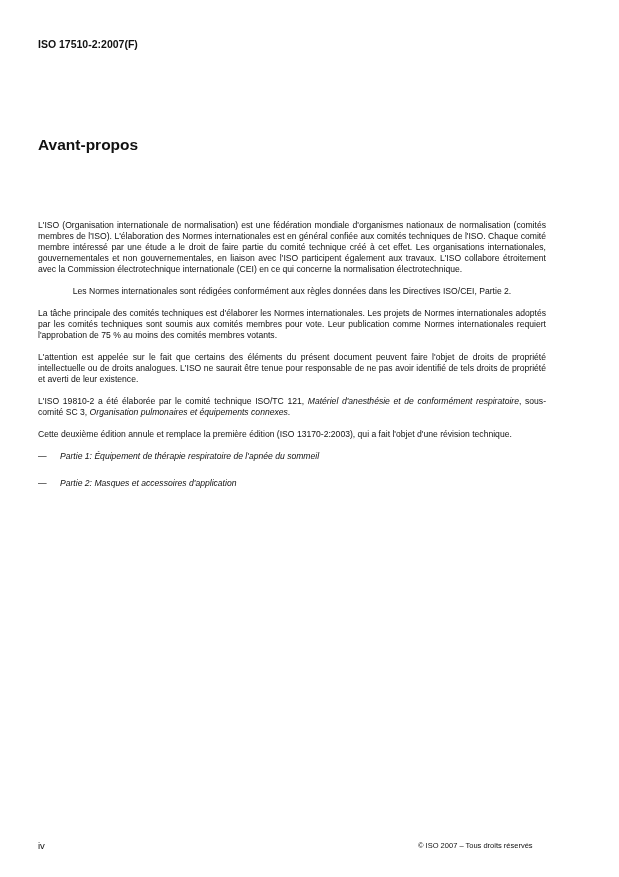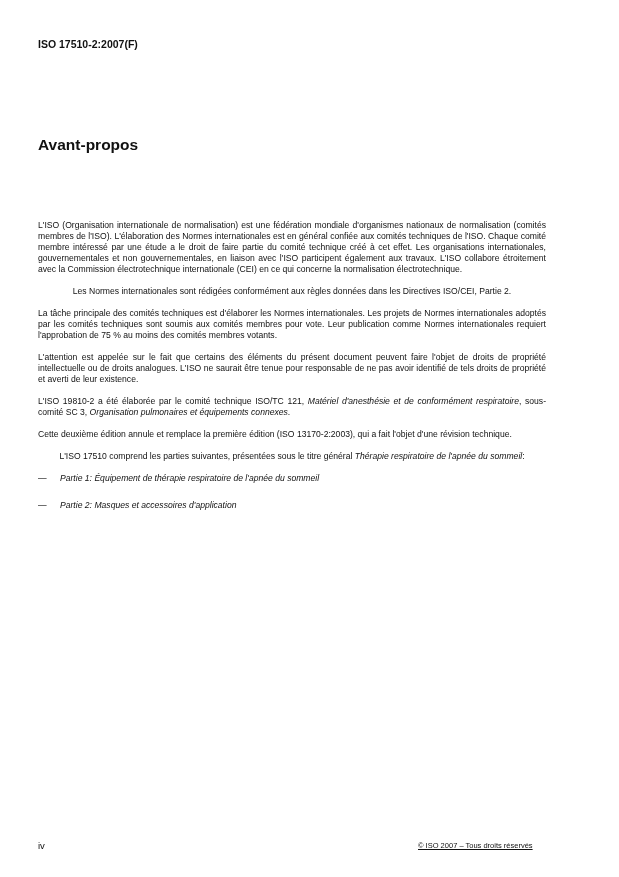--- a/index.html
+++ b/index.html
@@ -8,37 +8,36 @@
   .header { position:absolute; left:38px; top:38px; font-size:10.5px; font-weight:bold; }
   .title { position:absolute; left:38px; top:136px; font-size:15.5px; font-weight:bold; }
   .content { position:absolute; left:38px; top:172px; width:508px; font-size:8.6px; line-height:11px;margin-top:48px; }
   .content p { margin:0 0 11px 0; text-align:justify; }
   .content p.left { text-align:center; }
   .content i { font-style:italic; }
   .list { margin:0; padding:0; list-style:none; }
   .list li { position:relative; padding-left:22px; margin:0 0 16px 0; font-style:italic; }
   .list .dash { position:absolute; left:0; font-style:normal; }
   .footer-left { position:absolute; left:38px; top:840px; font-size:9.5px; }
-  .footer-right { position:absolute; left:418px; top:841px; font-size:7.5px;text-decoration:underline; }
+  .footer-right { position:absolute; left:418px; top:841px; font-size:7.5px; }
 </style>
 </head>
 <body>
 
 <div class="header">ISO 17510-2:2007(F)</div>
 
 <div class="title">Avant-propos</div>
 
 <div class="content">
   <p>L'ISO (Organisation internationale de normalisation) est une fédération mondiale d'organismes nationaux de normalisation (comités membres de l'ISO). L'élaboration des Normes internationales est en général confiée aux comités techniques de l'ISO. Chaque comité membre intéressé par une étude a le droit de faire partie du comité technique créé à cet effet. Les organisations internationales, gouvernementales et non gouvernementales, en liaison avec l'ISO participent également aux travaux. L'ISO collabore étroitement avec la Commission électrotechnique internationale (CEI) en ce qui concerne la normalisation électrotechnique.</p>
   <p class="left">Les Normes internationales sont rédigées conformément aux règles données dans les Directives ISO/CEI, Partie 2.</p>
   <p>La tâche principale des comités techniques est d'élaborer les Normes internationales. Les projets de Normes internationales adoptés par les comités techniques sont soumis aux comités membres pour vote. Leur publication comme Normes internationales requiert l'approbation de 75 % au moins des comités membres votants.</p>
   <p>L'attention est appelée sur le fait que certains des éléments du présent document peuvent faire l'objet de droits de propriété intellectuelle ou de droits analogues. L'ISO ne saurait être tenue pour responsable de ne pas avoir identifié de tels droits de propriété et averti de leur existence.</p>
   <p><span>L'ISO 19810-2 a été élaborée par le comité technique ISO/TC 121, </span><i>Matériel d'anesthésie et de conformément respiratoire</i><span>, sous-comité SC 3, </span><i>Organisation pulmonaires et équipements connexes</i><span>.</span></p>
   <p>Cette deuxième édition annule et remplace la première édition (ISO 13170-2:2003), qui a fait l'objet d'une révision technique.</p>
-  <p class="left"><span>L'ISO 17510 comprend les parties suivantes, présentées sous le titre général </span><i>Thérapie respiratoire de l'apnée du sommeil</i><span>:</span></p>
   <ul class="list">
     <li><span class="dash">—</span><span>Partie 1: Équipement de thérapie respiratoire de l'apnée du sommeil</span></li>
     <li><span class="dash">—</span><span>Partie 2: Masques et accessoires d'application</span></li>
   </ul>
 </div>
 
 <div class="footer-left">iv</div>
 <div class="footer-right">© ISO 2007 – Tous droits réservés</div>
 
 </body></html>

